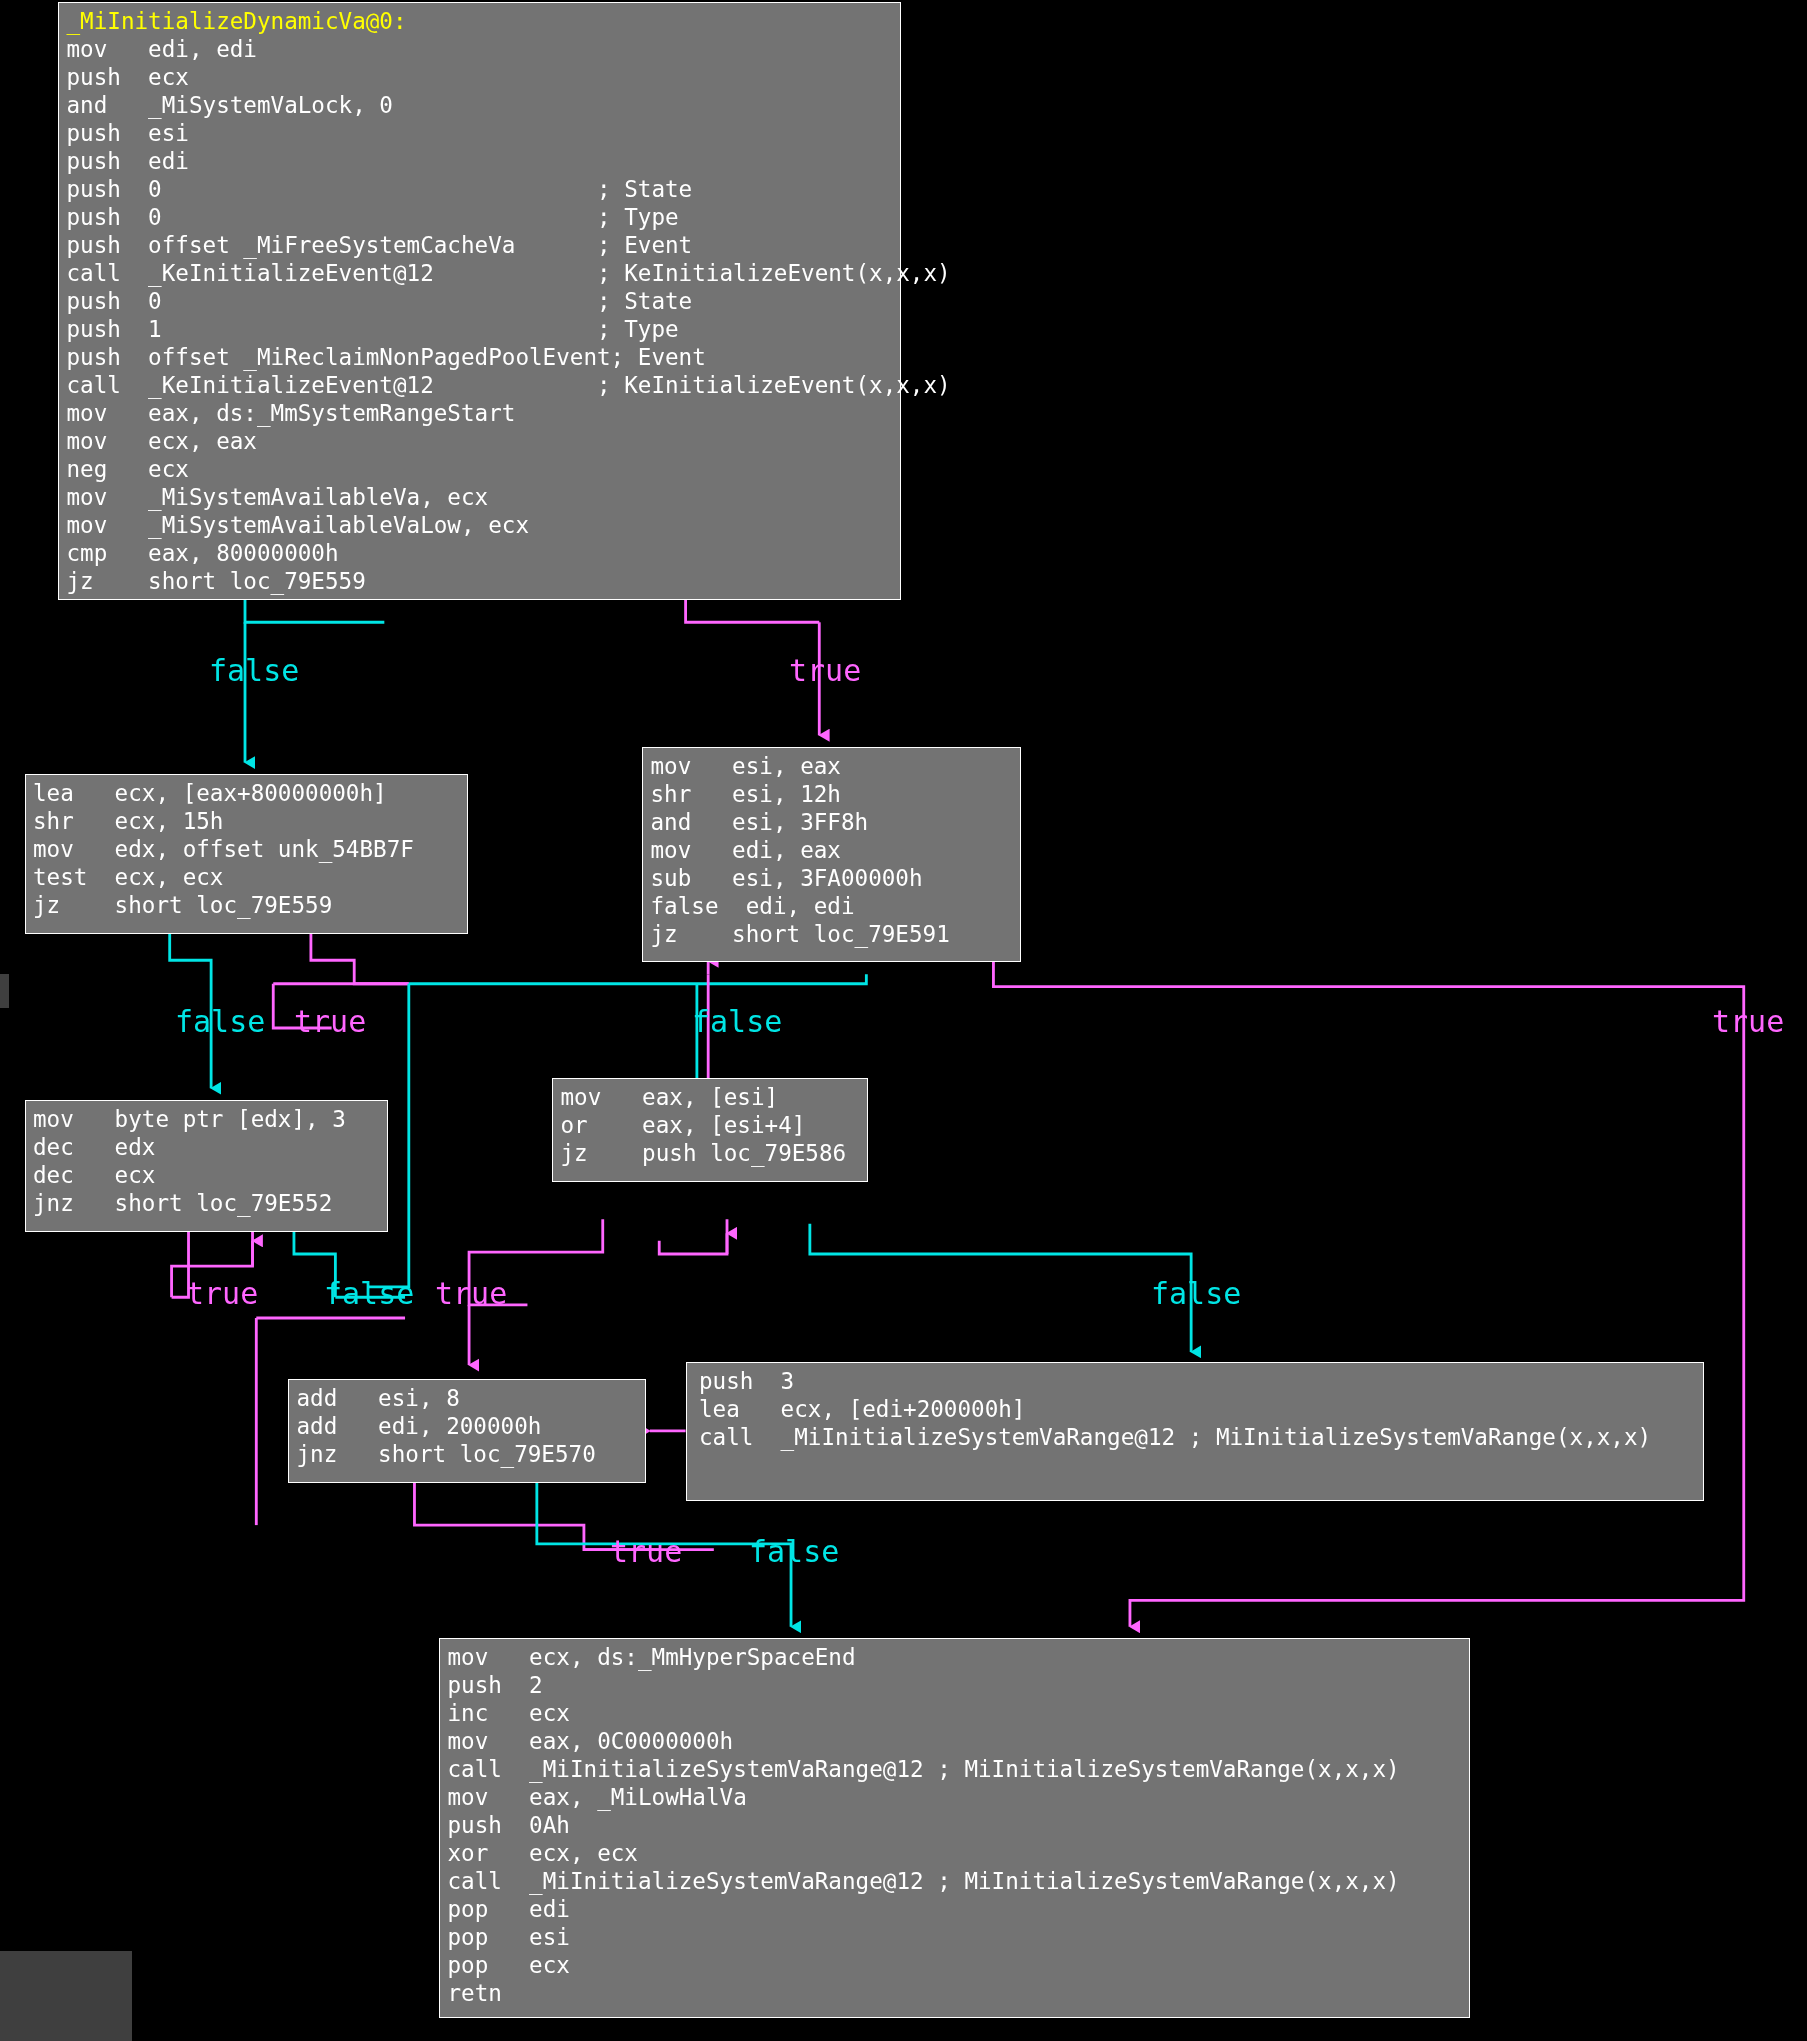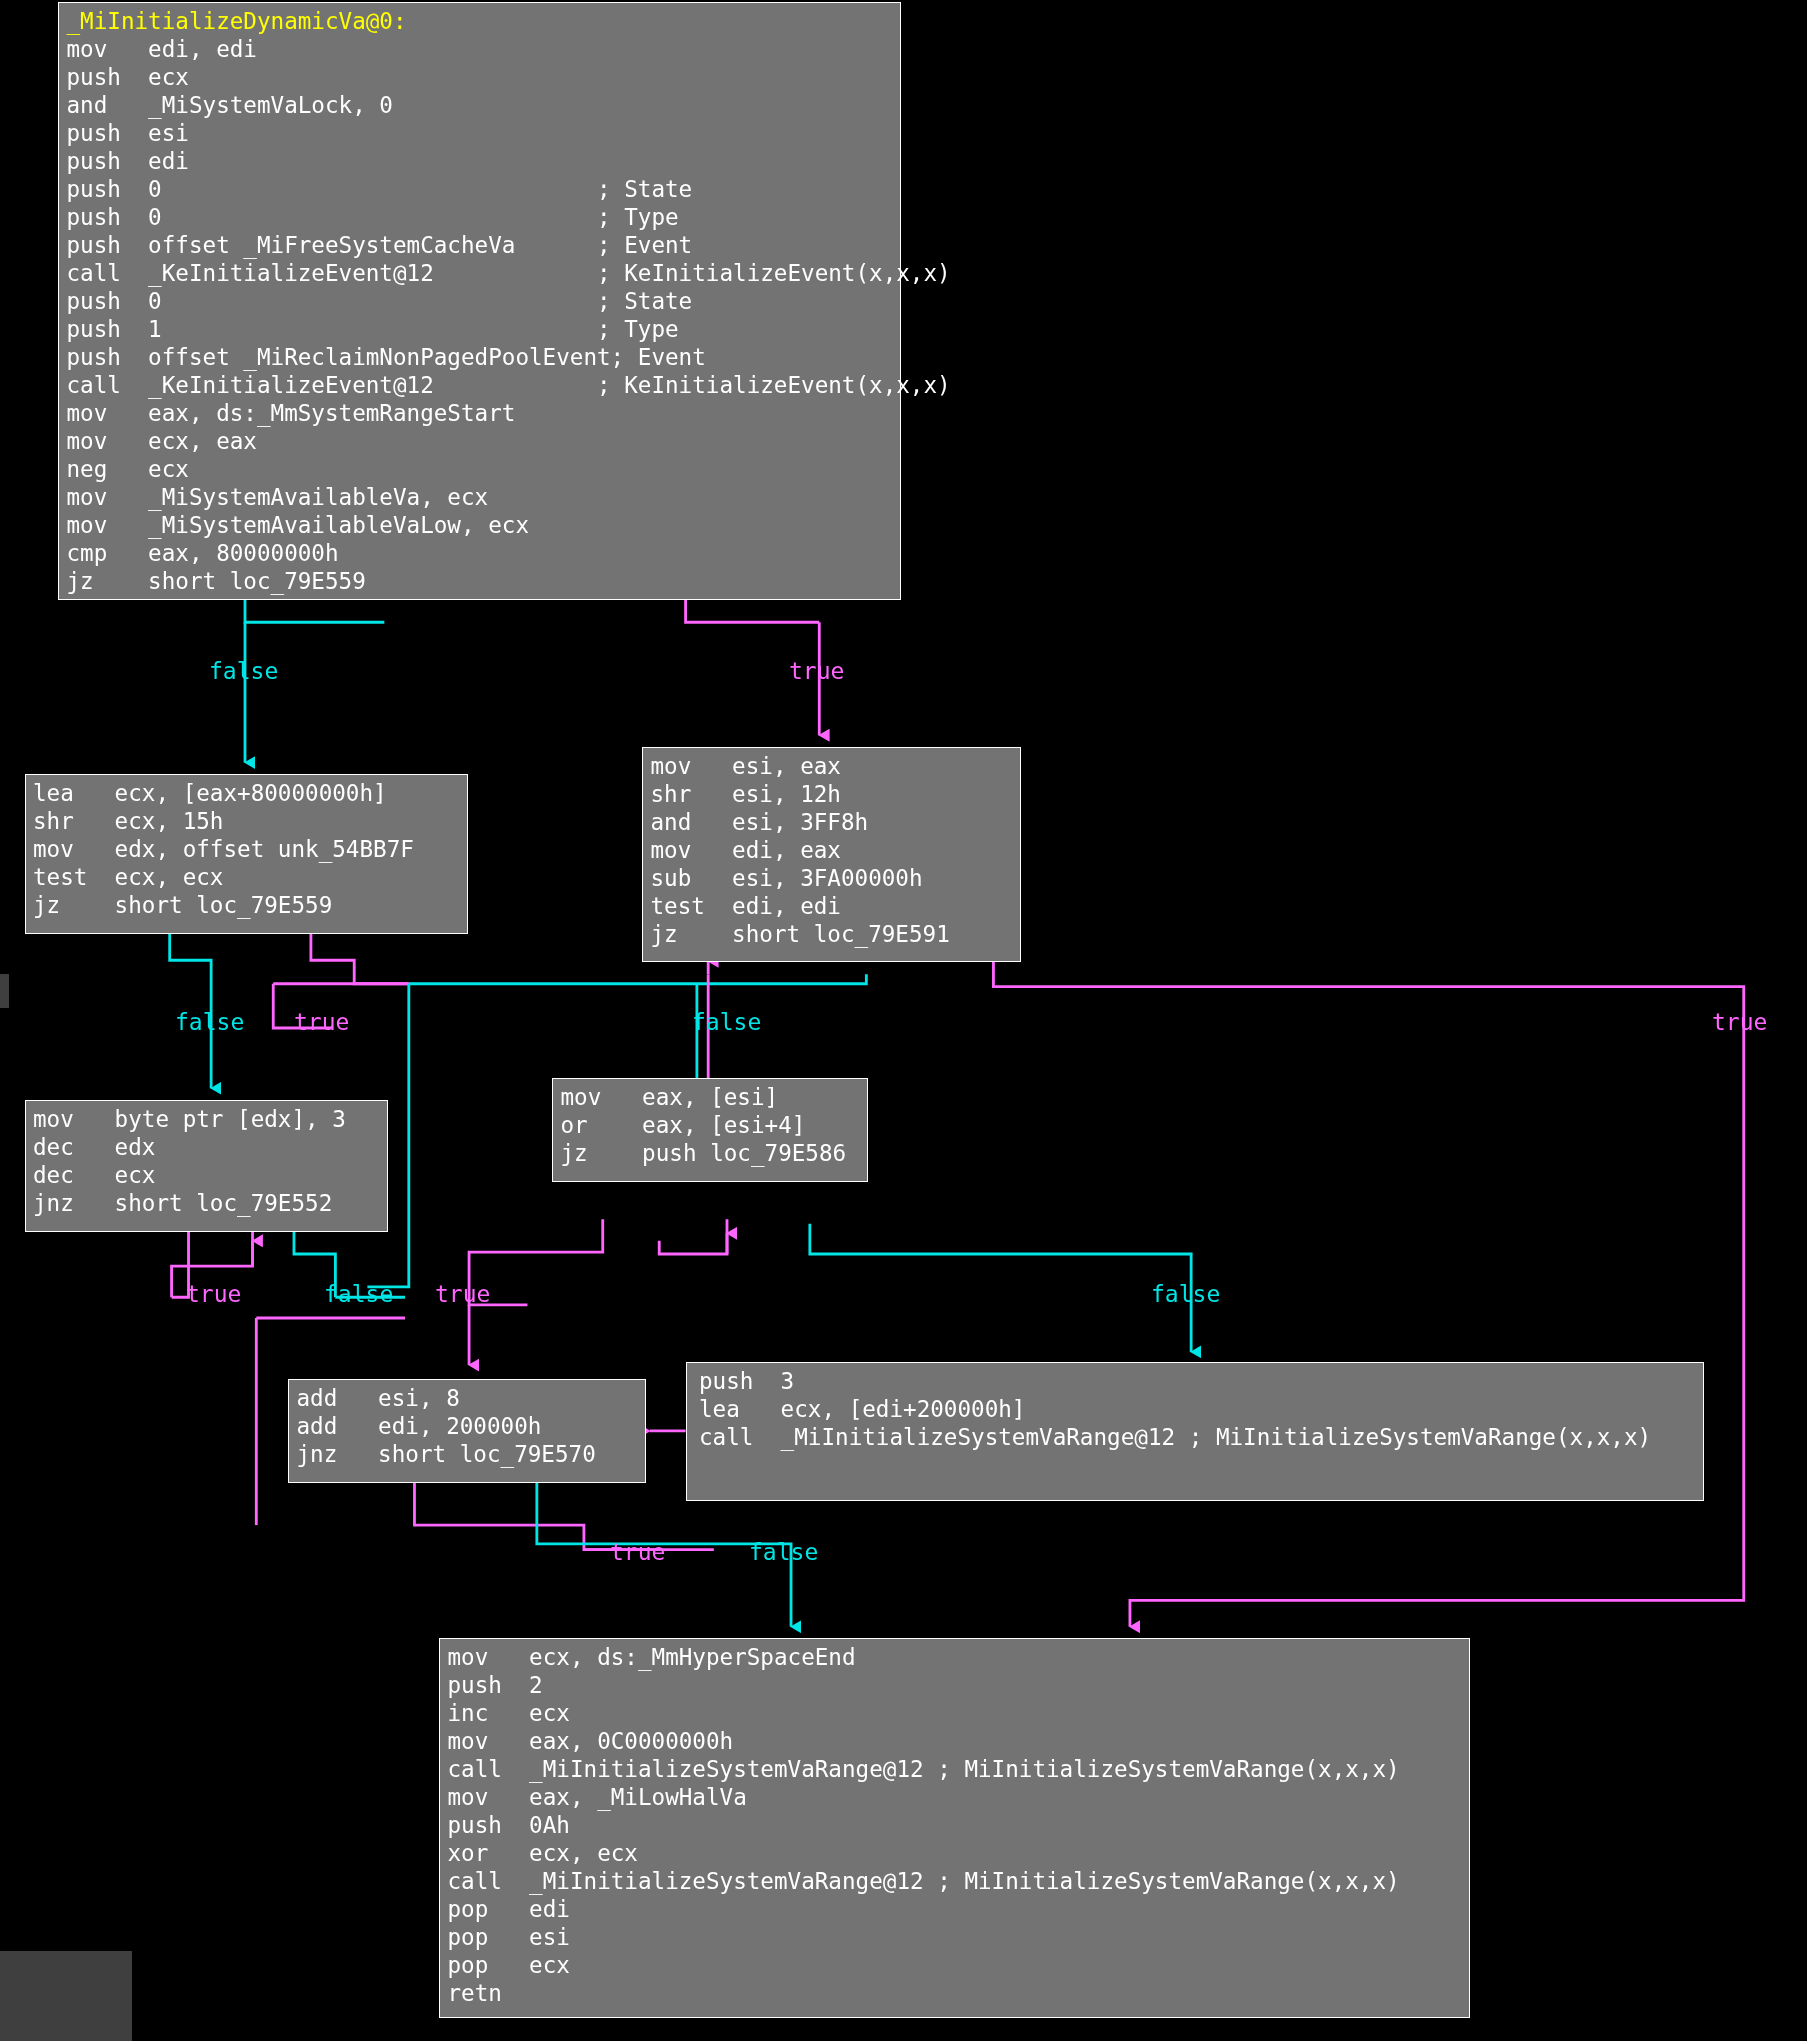--- a/index.html
+++ b/index.html
@@ -49,21 +49,21 @@
     height: 28px;
     color: #ffffff;
   }
   .node .lbl {
     color: #ffff00;
   }
   
   .edge-label {
     position: absolute;
     font-family: "DejaVu Sans Mono", "Liberation Mono", monospace;
-    font-size: 23px;
+    font-size: 30px;
     line-height: 24.5px;
     white-space: pre;
   }
   .lab-true  { color: #ff66ff; }
   .lab-false { color: #00e5e5; }
 
   
   .artifact {
     position: absolute;
     background: #3f3f3f;
@@ -138,21 +138,21 @@
       <path d="M 272,1400 L 430,1400" stroke="#ff66ff"></path>
       <path d="M 620,1646 L 758,1646" stroke="#ff66ff"></path>
 
       <path d="M 570,1574 L 570,1640 L 840,1640 L 840,1728" stroke="#00e5e5" marker-end="url(#arrF)"></path>
     </g>
   </svg>
 
   <div id="nodes">
       <div class="node" style="left: 58px; top: 1.9px; width: 843px; min-height: 586px;"><div class="line lbl">_MiInitializeDynamicVa@0:</div><div class="line">mov   edi, edi</div><div class="line">push  ecx</div><div class="line">and   _MiSystemVaLock, 0</div><div class="line">push  esi</div><div class="line">push  edi</div><div class="line">push  0                                ; State</div><div class="line">push  0                                ; Type</div><div class="line">push  offset _MiFreeSystemCacheVa      ; Event</div><div class="line">call  _KeInitializeEvent@12            ; KeInitializeEvent(x,x,x)</div><div class="line">push  0                                ; State</div><div class="line">push  1                                ; Type</div><div class="line">push  offset _MiReclaimNonPagedPoolEvent; Event</div><div class="line">call  _KeInitializeEvent@12            ; KeInitializeEvent(x,x,x)</div><div class="line">mov   eax, ds:_MmSystemRangeStart</div><div class="line">mov   ecx, eax</div><div class="line">neg   ecx</div><div class="line">mov   _MiSystemAvailableVa, ecx</div><div class="line">mov   _MiSystemAvailableVaLow, ecx</div><div class="line">cmp   eax, 80000000h</div><div class="line">jz    short loc_79E559</div></div>
       <div class="node" style="left: 24.5px; top: 774px; width: 443px; min-height: 160px;"><div class="line">lea   ecx, [eax+80000000h]</div><div class="line">shr   ecx, 15h</div><div class="line">mov   edx, offset unk_54BB7F</div><div class="line">test  ecx, ecx</div><div class="line">jz    short loc_79E559</div></div>
-      <div class="node" style="left: 642px; top: 747px; width: 379px; min-height: 215px;"><div class="line">mov   esi, eax</div><div class="line">shr   esi, 12h</div><div class="line">and   esi, 3FF8h</div><div class="line">mov   edi, eax</div><div class="line">sub   esi, 3FA00000h</div><div class="line">test  edi, edi</div><div class="line">jz    short loc_79E591</div></div>
+      <div class="node" style="left: 642px; top: 747px; width: 379px; min-height: 215px;"><div class="line">mov   esi, eax</div><div class="line">shr   esi, 12h</div><div class="line">and   esi, 3FF8h</div><div class="line">mov   edi, eax</div><div class="line">sub   esi, 3FA00000h</div><div class="line">false  edi, edi</div><div class="line">jz    short loc_79E591</div></div>
       <div class="node" style="left: 24.5px; top: 1100px; width: 363px; min-height: 132px;"><div class="line">mov   byte ptr [edx], 3</div><div class="line">dec   edx</div><div class="line">dec   ecx</div><div class="line">jnz   short loc_79E552</div></div>
       <div class="node" style="left: 552px; top: 1078px; width: 316px; min-height: 104px;"><div class="line">mov   eax, [esi]</div><div class="line">or    eax, [esi+4]</div><div class="line">jz    push loc_79E586</div></div>
       <div class="node" style="left: 288px; top: 1379px; width: 358px; min-height: 104px;"><div class="line">add   esi, 8</div><div class="line">add   edi, 200000h</div><div class="line">jnz   short loc_79E570</div></div>
       <div class="node" style="left: 686px; top: 1362px; width: 1018px; min-height: 139px; padding-left: 12px;"><div class="line">push  3</div><div class="line">lea   ecx, [edi+200000h]</div><div class="line">call  _MiInitializeSystemVaRange@12 ; MiInitializeSystemVaRange(x,x,x)</div></div>
       <div class="node" style="left: 439px; top: 1638px; width: 1031px; min-height: 380px;"><div class="line">mov   ecx, ds:_MmHyperSpaceEnd</div><div class="line">push  2</div><div class="line">inc   ecx</div><div class="line">mov   eax, 0C0000000h</div><div class="line">call  _MiInitializeSystemVaRange@12 ; MiInitializeSystemVaRange(x,x,x)</div><div class="line">mov   eax, _MiLowHalVa</div><div class="line">push  0Ah</div><div class="line">xor   ecx, ecx</div><div class="line">call  _MiInitializeSystemVaRange@12 ; MiInitializeSystemVaRange(x,x,x)</div><div class="line">pop   edi</div><div class="line">pop   esi</div><div class="line">pop   ecx</div><div class="line">retn  </div></div>
     </div>
 
   <div id="labels">
       <div class="edge-label lab-false" style="left: 209px; top: 659px;">false</div>
       <div class="edge-label lab-true" style="left: 789px; top: 659px;">true</div>

